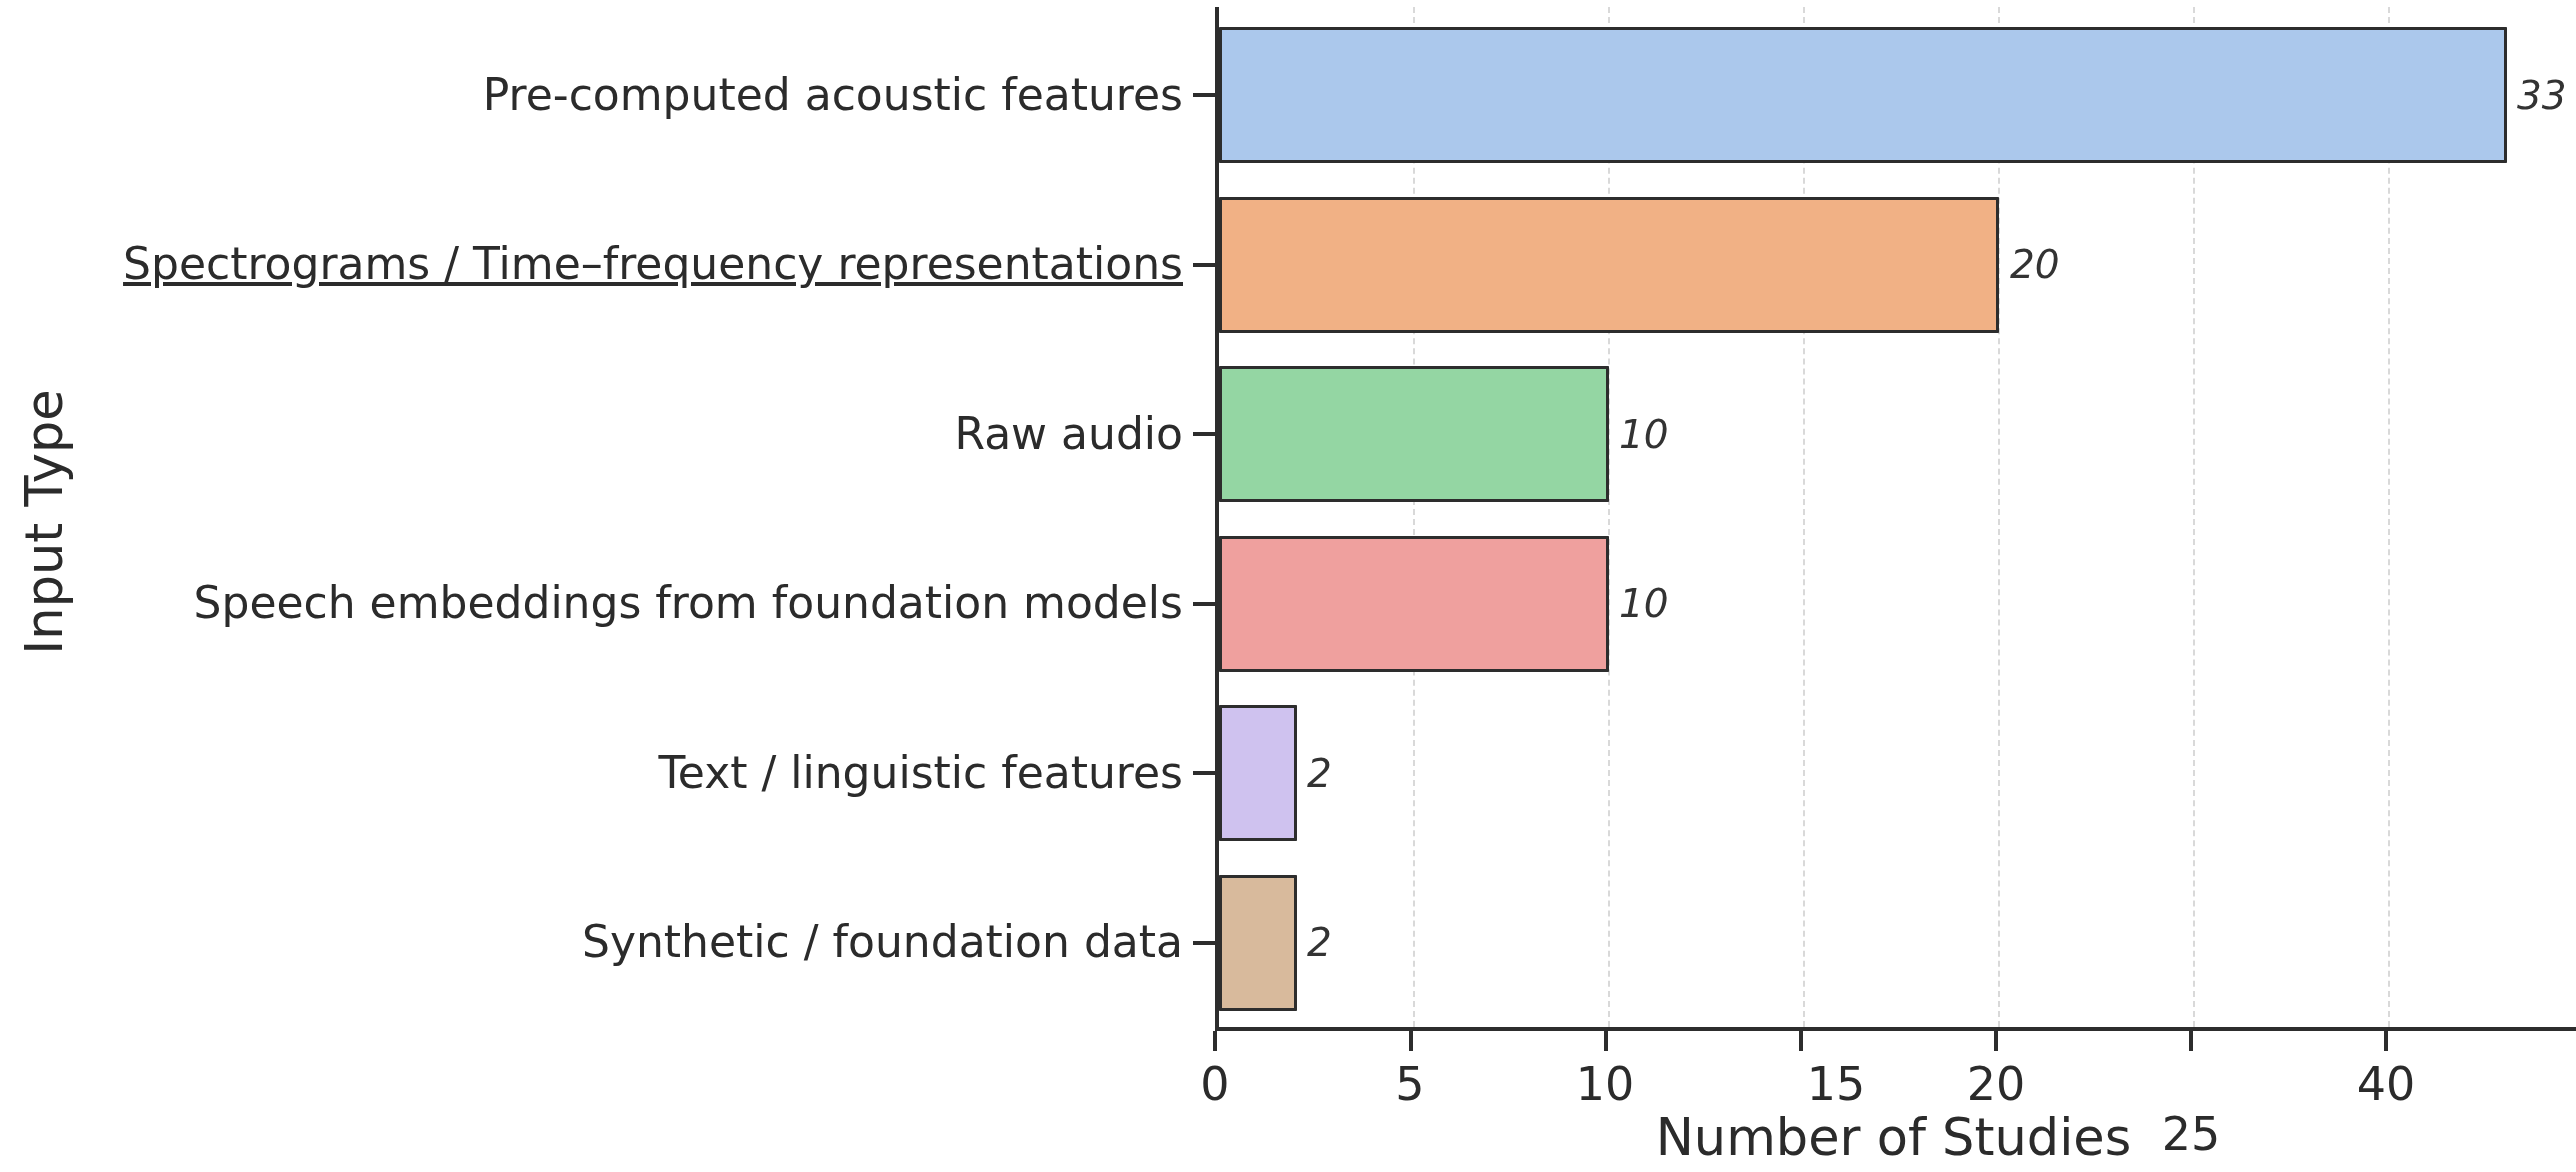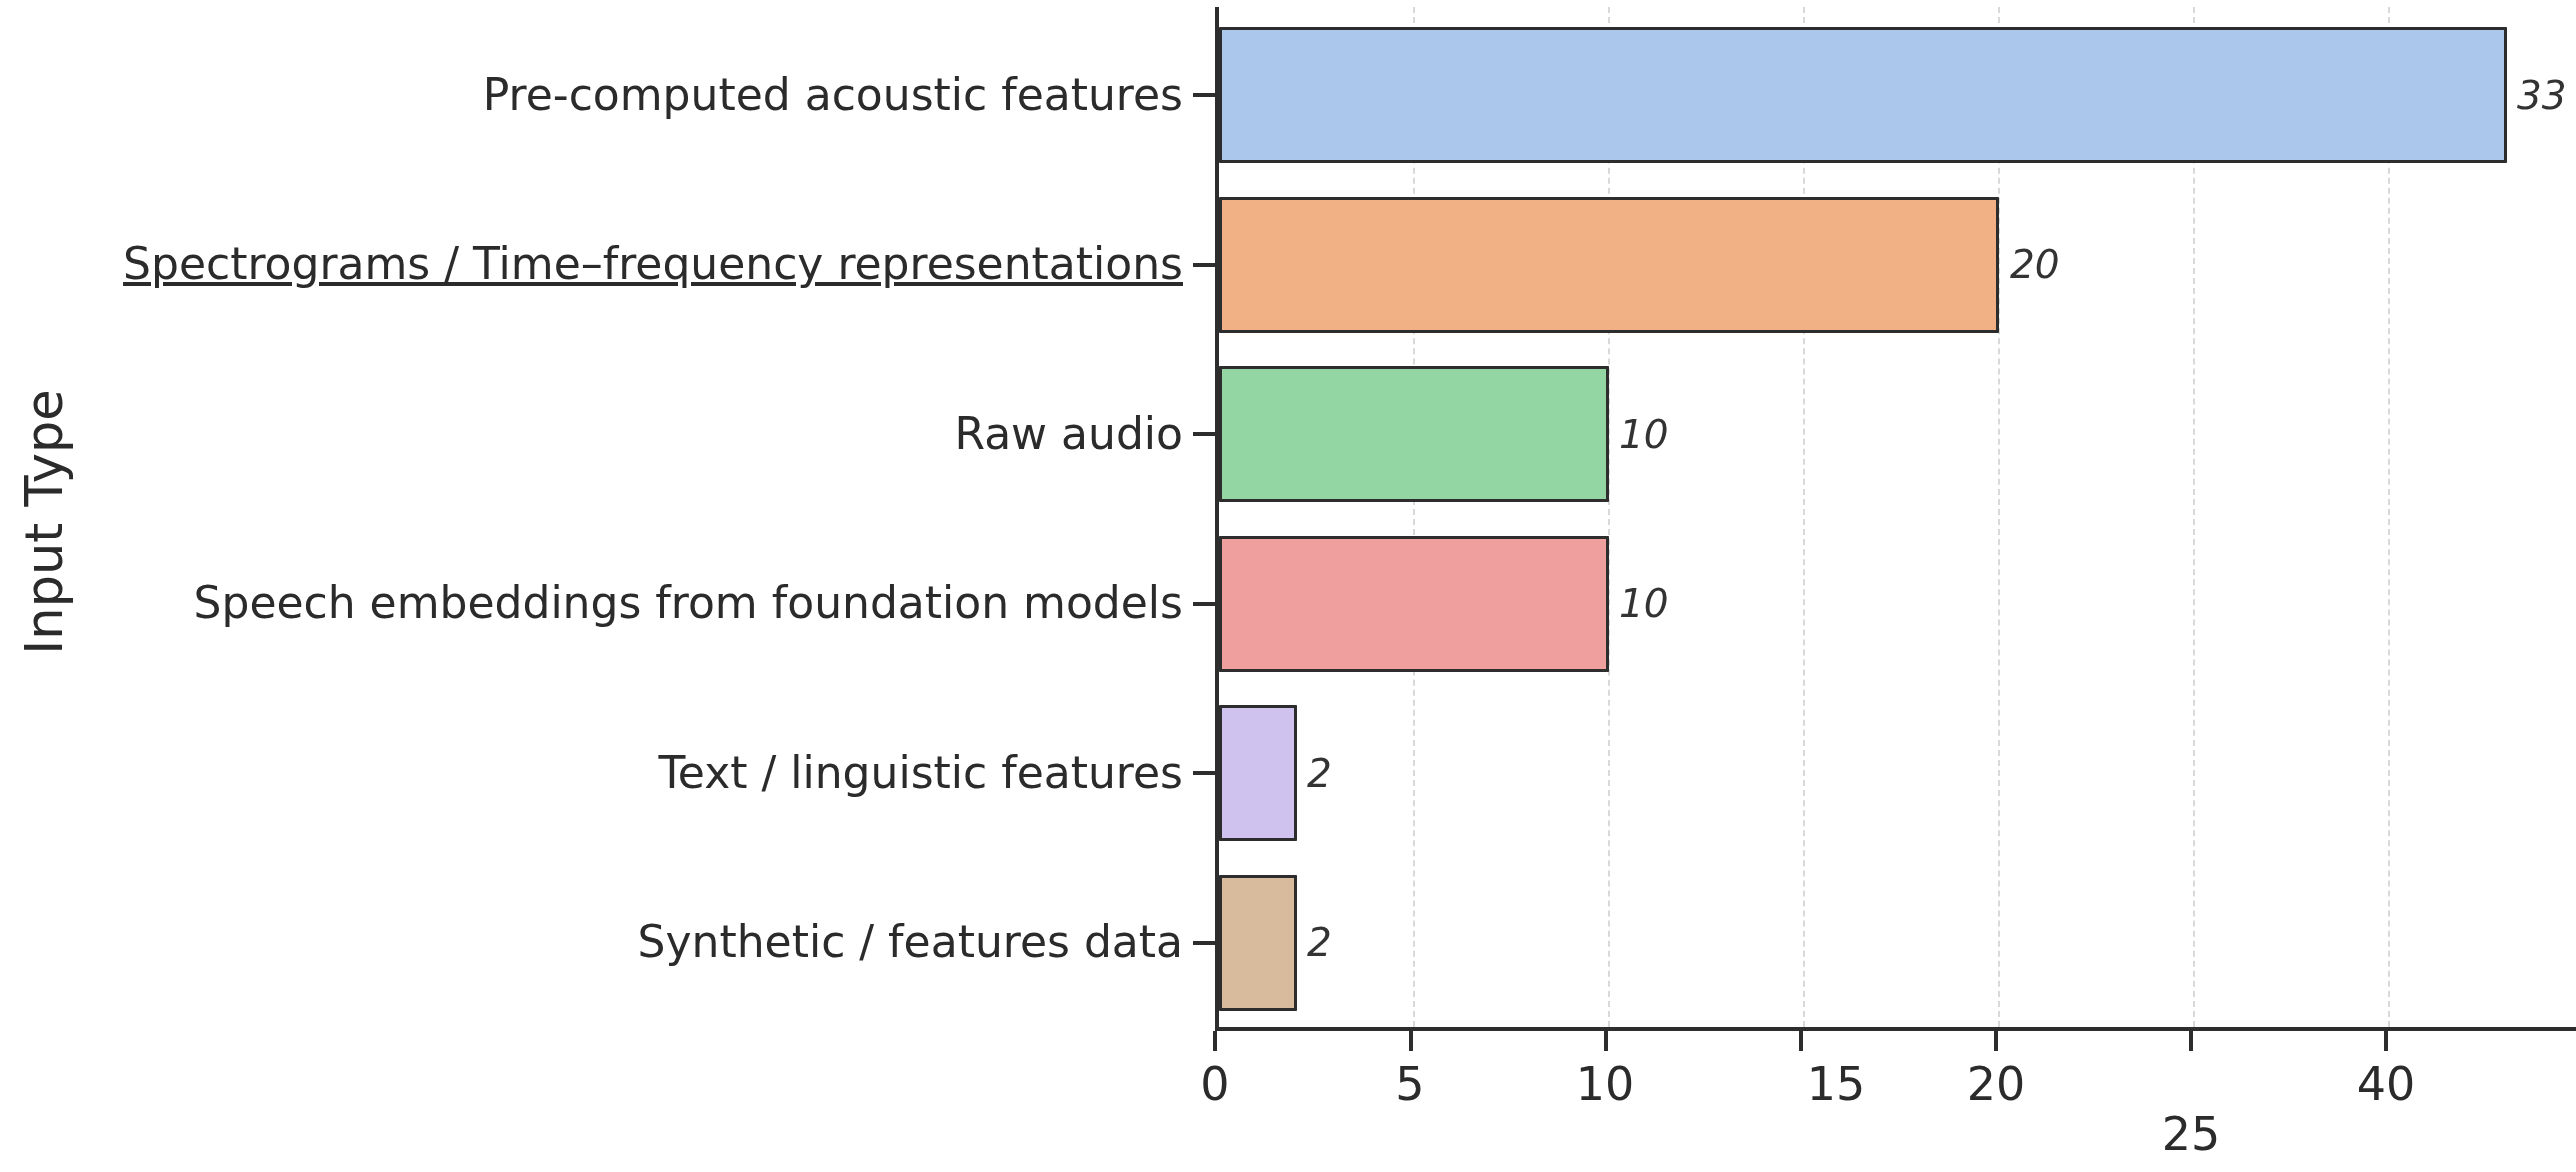--- a/index.html
+++ b/index.html
@@ -132,33 +132,34 @@
       <div class="cat-label" style="right: 1393px; top: 68px;">Pre-computed acoustic features</div>
       <div class="ytick-mark" style="left: 1193px; top: 263px;"></div>
       <div class="cat-label" style="right: 1393px; top: 237px; text-decoration: underline;">Spectrograms / Time–frequency representations</div>
       <div class="ytick-mark" style="left: 1193px; top: 432px;"></div>
       <div class="cat-label" style="right: 1393px; top: 407px; margin-left: 48px;">Raw audio</div>
       <div class="ytick-mark" style="left: 1193px; top: 602px;"></div>
       <div class="cat-label" style="right: 1393px; top: 576px;">Speech embeddings from foundation models</div>
       <div class="ytick-mark" style="left: 1193px; top: 771px;"></div>
       <div class="cat-label" style="right: 1393px; top: 746px;">Text / linguistic features</div>
       <div class="ytick-mark" style="left: 1193px; top: 941px;"></div>
-      <div class="cat-label" style="right: 1393px; top: 915px;">Synthetic / features data</div>
+      <div class="cat-label" style="right: 1393px; top: 915px;">Synthetic / foundation data</div>
     </div>
   <div id="xtick-layer">
       <div class="xtick-mark" style="left: 1213px; top: 1031px;"></div>
       <div class="xtick-label" style="left: 1215px; top: 1058px;">0</div>
       <div class="xtick-mark" style="left: 1409px; top: 1031px;"></div>
       <div class="xtick-label" style="left: 1410px; top: 1058px;">5</div>
       <div class="xtick-mark" style="left: 1604px; top: 1031px;"></div>
       <div class="xtick-label" style="left: 1605px; top: 1058px;">10</div>
       <div class="xtick-mark" style="left: 1799px; top: 1031px;"></div>
       <div class="xtick-label" style="left: 1800px; top: 1058px; margin-left: 36px;">15</div>
       <div class="xtick-mark" style="left: 1994px; top: 1031px;"></div>
       <div class="xtick-label" style="left: 1996px; top: 1058px;">20</div>
       <div class="xtick-mark" style="left: 2189px; top: 1031px;"></div>
       <div class="xtick-label" style="left: 2191px; top: 1108px;">25</div>
       <div class="xtick-mark" style="left: 2384px; top: 1031px;"></div>
       <div class="xtick-label" style="left: 2386px; top: 1058px;">40</div>
     </div>
 
+  <div class="xlabel">Number of Studies</div>
 </div>
 
 
 </body></html>

